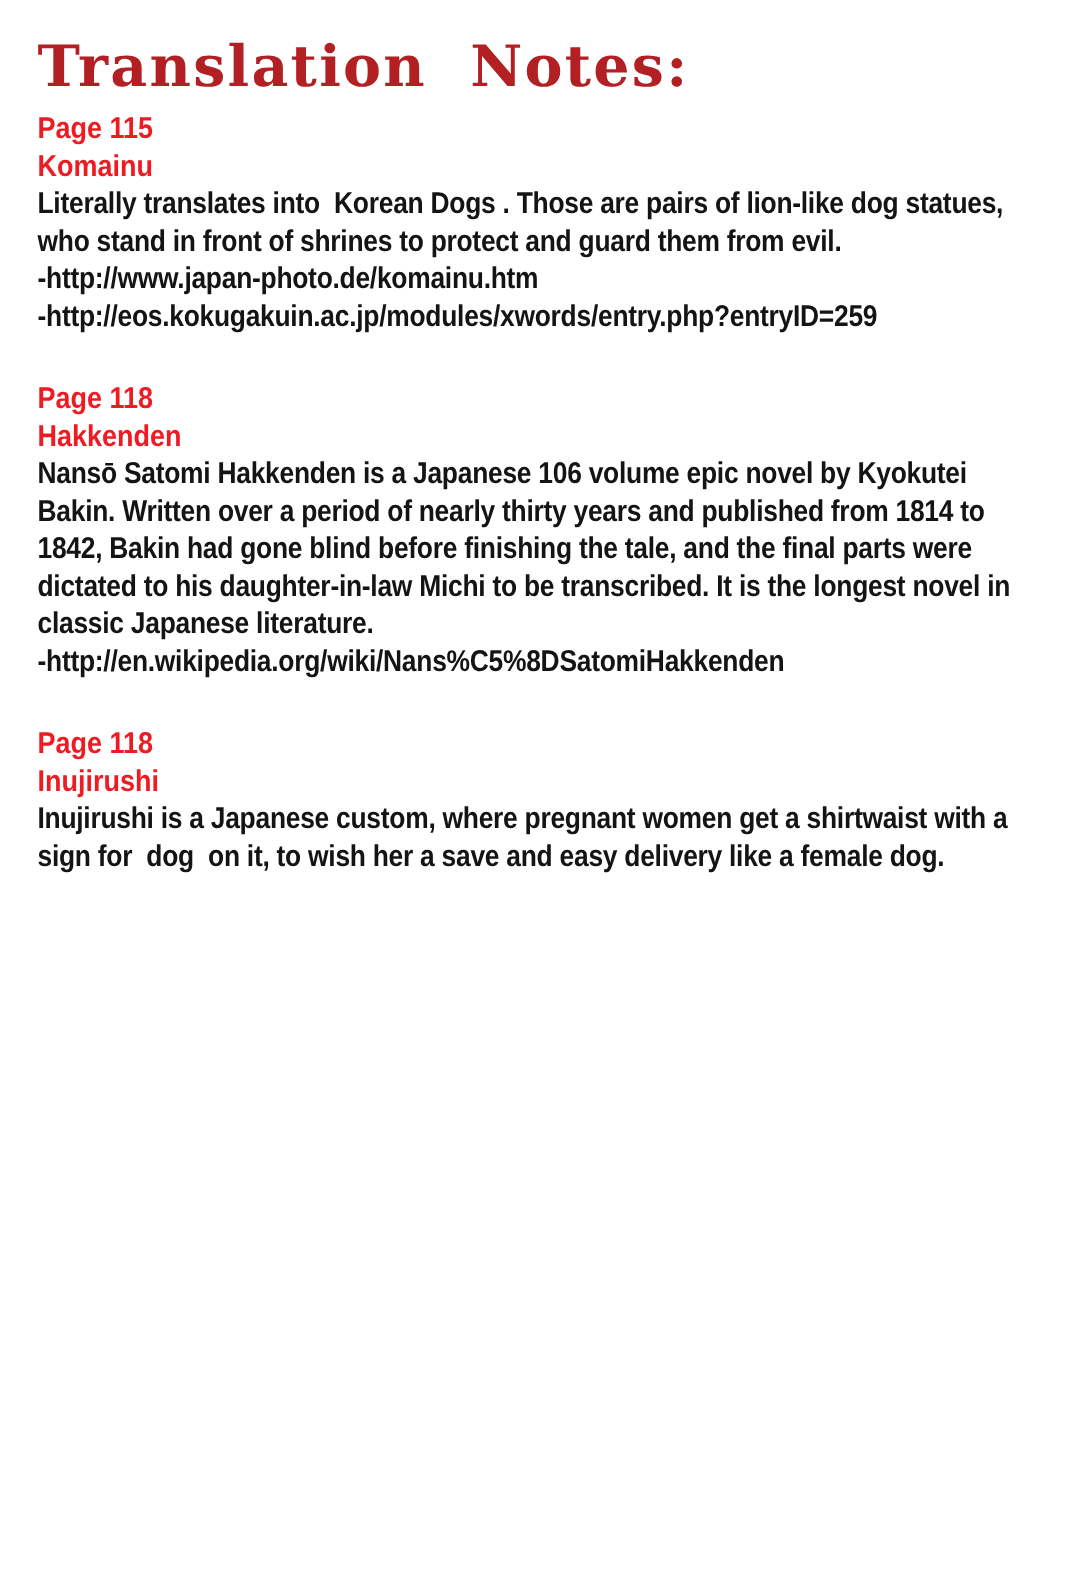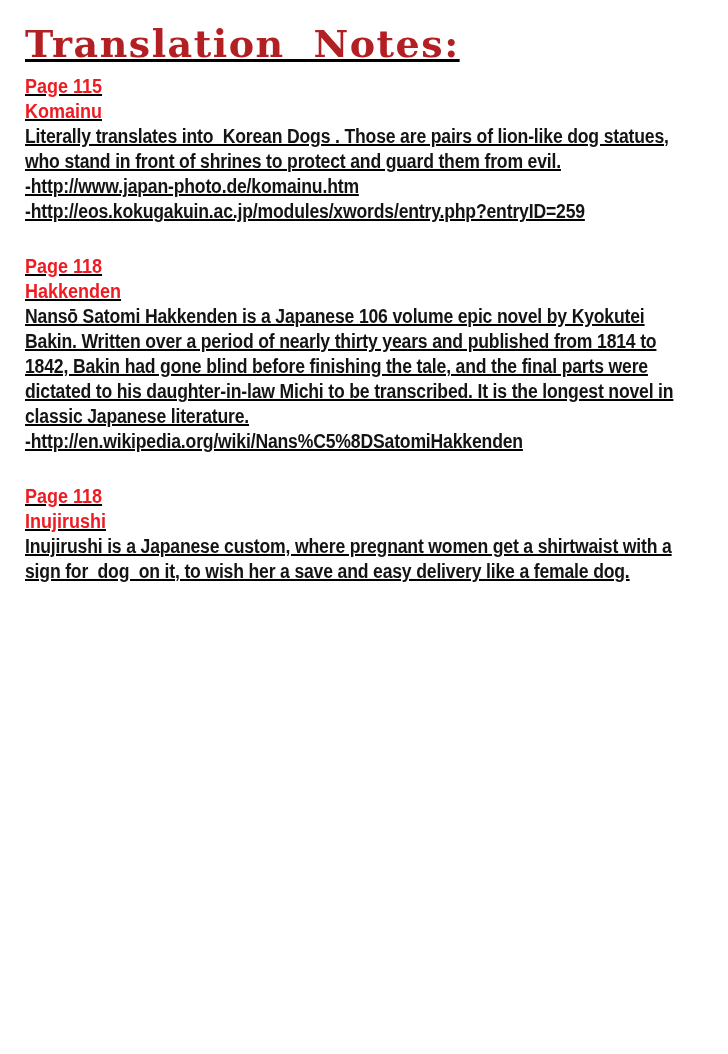--- a/index.html
+++ b/index.html
@@ -7,21 +7,20 @@
     padding: 0;
     background: #ffffff;
   }
   .page {
     position: relative;
     width: 728px;
     height: 942px;
     background: #ffffff;
     overflow: hidden;
     font-family: "Liberation Sans", sans-serif;
-    text-decoration: underline;
   }
   .content {
     padding: 22px 20px 0 25px;
   }
   .doc-title {
     font-family: "DejaVu Serif", serif;
     font-weight: 700;
     font-size: 38px;
     line-height: 44px;
     letter-spacing: 1.5px;

